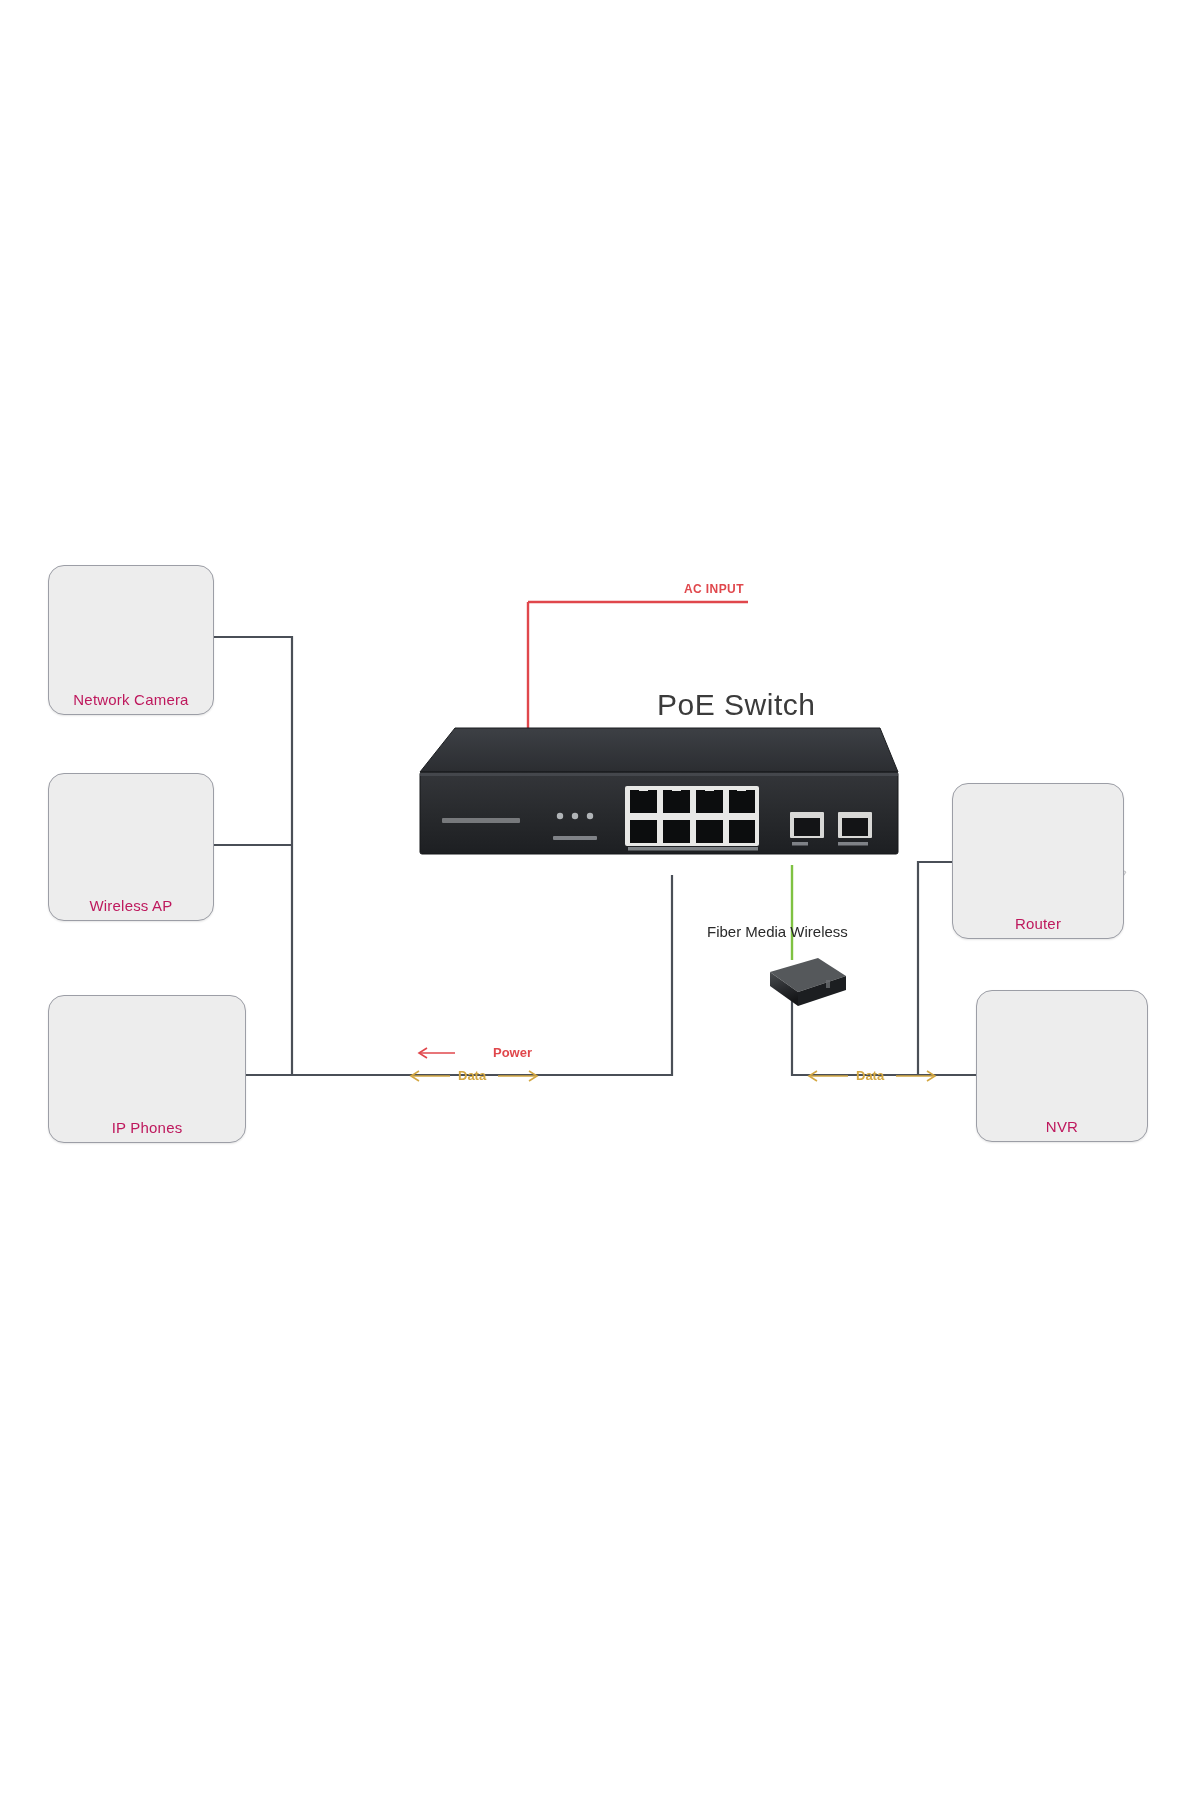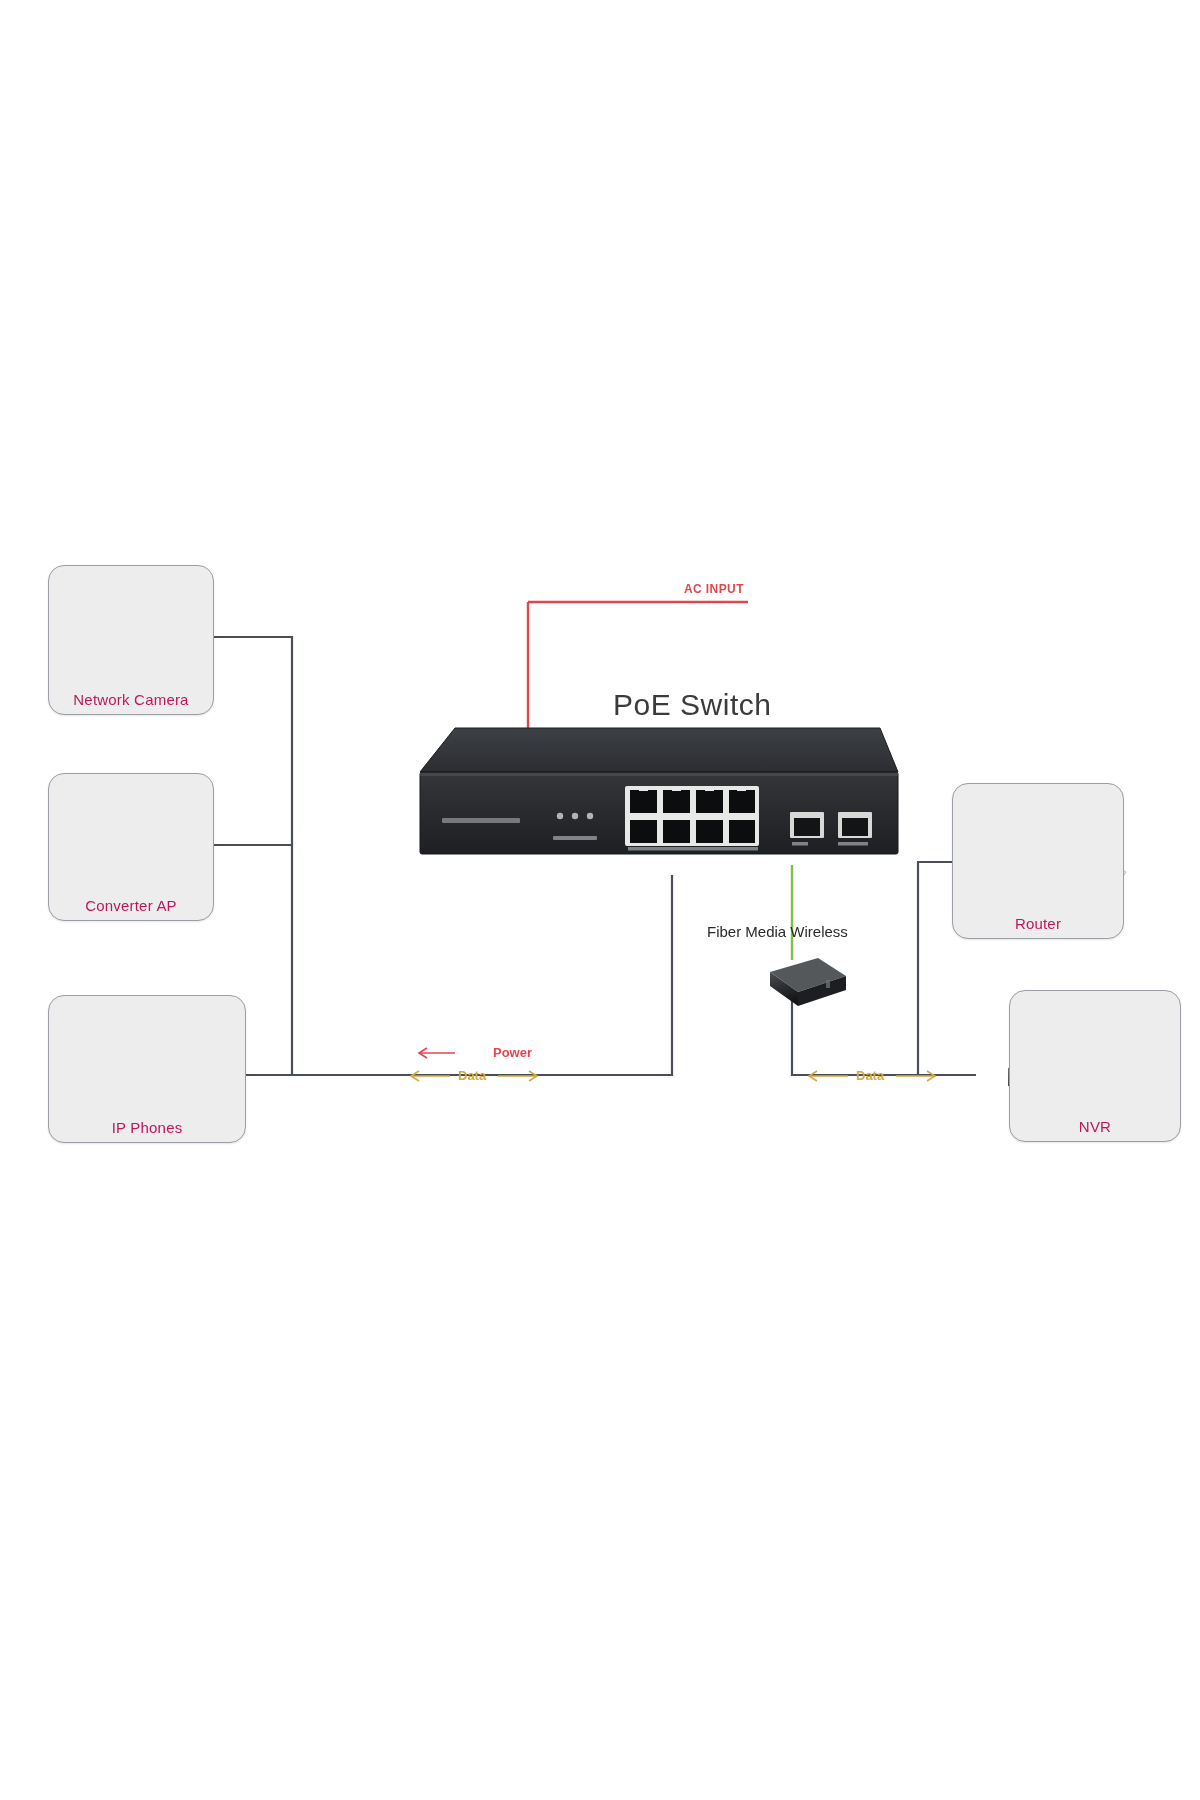--- a/index.html
+++ b/index.html
@@ -56,20 +56,21 @@
     font-family: "Liberation Sans", sans-serif;
   }
 
   
   .poe-title {
     position: absolute;
     font-size: 30px;
     color: #3b3b3b;
     letter-spacing: 0.5px;
     white-space: nowrap;
+    margin-left: 44px;
   }
   .ac-label {
     position: absolute;
     font-size: 12px;
     font-weight: bold;
     color: #e0474c;
     letter-spacing: 0.4px;
     white-space: nowrap;
     margin-left: 24px;
   }
@@ -325,34 +326,34 @@
     </g>
   </svg>
 
   <div class="dev-box" style="left:48px; top:565px; width:166px; height:150px;">
     <div class="dev-art"></div>
     <div class="dev-label">Network Camera</div>
   </div>
 
   <div class="dev-box" style="left:48px; top:773px; width:166px; height:148px;">
     <div class="dev-art"></div>
-    <div class="dev-label">Converter AP</div>
+    <div class="dev-label">Wireless AP</div>
   </div>
 
   <div class="dev-box" style="left:48px; top:995px; width:198px; height:148px;">
     <div class="dev-art"></div>
     <div class="dev-label">IP Phones</div>
   </div>
 
   <div class="dev-box" style="left:952px; top:783px; width:172px; height:156px;">
     <div class="dev-art"></div>
     <div class="dev-label">Router</div>
   </div>
 
-  <div class="dev-box" style="left:976px; top:990px; width:172px; height:152px;margin-left:33px;">
+  <div class="dev-box" style="left:976px; top:990px; width:172px; height:152px;">
     <div class="dev-art"></div>
     <div class="dev-label">NVR</div>
   </div>
 
   <div class="poe-title" style="left:613px; top:688px;">PoE Switch</div>
 
   <div class="ac-label" style="left:660px; top:582px;">AC INPUT</div>
 
   <div class="fmc-label" style="left:707px; top:923px;">Fiber Media Wireless</div>
 

